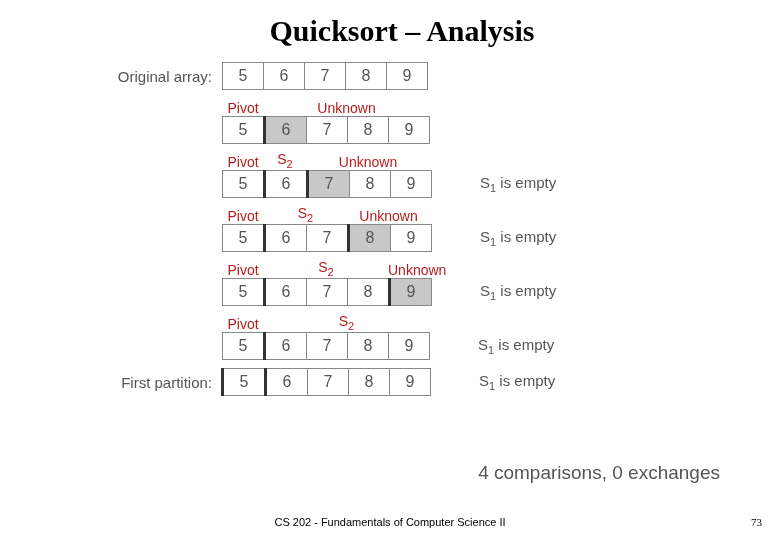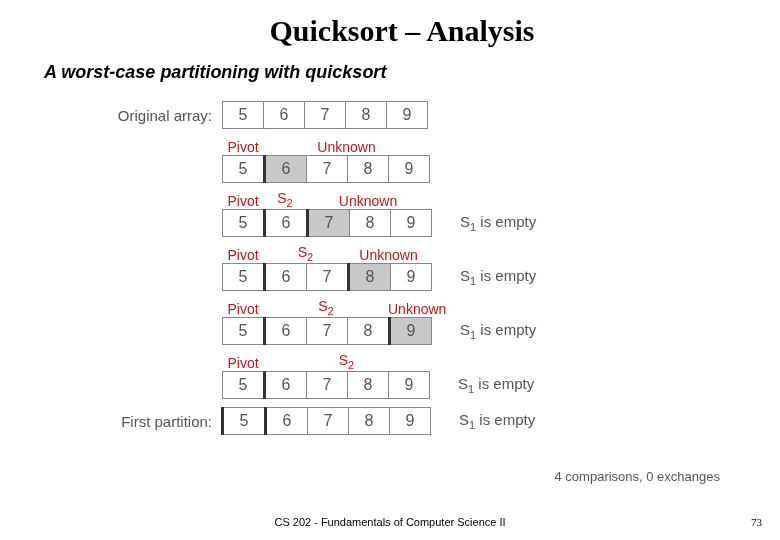--- a/index.html
+++ b/index.html
@@ -11,32 +11,31 @@
   .rowwrap { display: flex; flex-direction: column; }
   .labels { display: flex; align-items: flex-end; height: 18px; font-family: Helvetica, Arial, sans-serif; font-size: 14px; color: #b91c1c; }
   .lab { text-align: center; }
   .row { display: flex; align-items: center; }
   .left-label { width: 118px; text-align: right; padding-right: 10px; font-family: Helvetica, Arial, sans-serif; font-size: 15px; color: #555; }
   .cells { display: flex; }
   .cell { width: 42px; height: 28px; border: 1px solid #888; display: flex; align-items: center; justify-content: center; font-family: Helvetica, Arial, sans-serif; font-size: 16px; color: #555; margin-left: -1px; }
   .cell:first-child { margin-left: 0; }
   .cell.shade { background: #c8c8c8; }
   .divider { width: 3px; height: 28px; background: #333; margin-left: -1px; z-index: 1; }
-  .note { margin-left: 28px; font-family: Helvetica, Arial, sans-serif; font-size: 15px; color: #555; }
+  .note { margin-left: 48px; font-family: Helvetica, Arial, sans-serif; font-size: 15px; color: #555; }
   .sub { font-size: 11px; vertical-align: sub; }
-  .summary { position: absolute; right: 60px; bottom: 56px; font-family: Helvetica, Arial, sans-serif; font-size: 13px; color: #555; }
+  .summary { position: absolute; right: 60px; bottom: 56px; font-family: Helvetica, Arial, sans-serif; font-size: 19px; color: #555; }
   .footer { position: absolute; bottom: 12px; left: 0; width: 100%; text-align: center; font-family: Liberation Sans, sans-serif; font-size: 11px; }
   .pagenum { position: absolute; bottom: 12px; right: 18px; font-family: "Times New Roman", serif; font-size: 11px; }
 </style>
 </head>
 <body>
 
 <div class="slide">
   <div class="title">Quicksort – Analysis</div>
-  <div class="subtitle">A worst-case partitioning with quicksort</div>
   <div class="diagram" id="diagram">
       <div class="rowwrap">
         <div class="row">
           <div class="left-label">Original array:</div>
           <div class="cells">
             <div class="cell">5</div>
             <div class="cell">6</div>
             <div class="cell">7</div>
             <div class="cell">8</div>
             <div class="cell">9</div>

